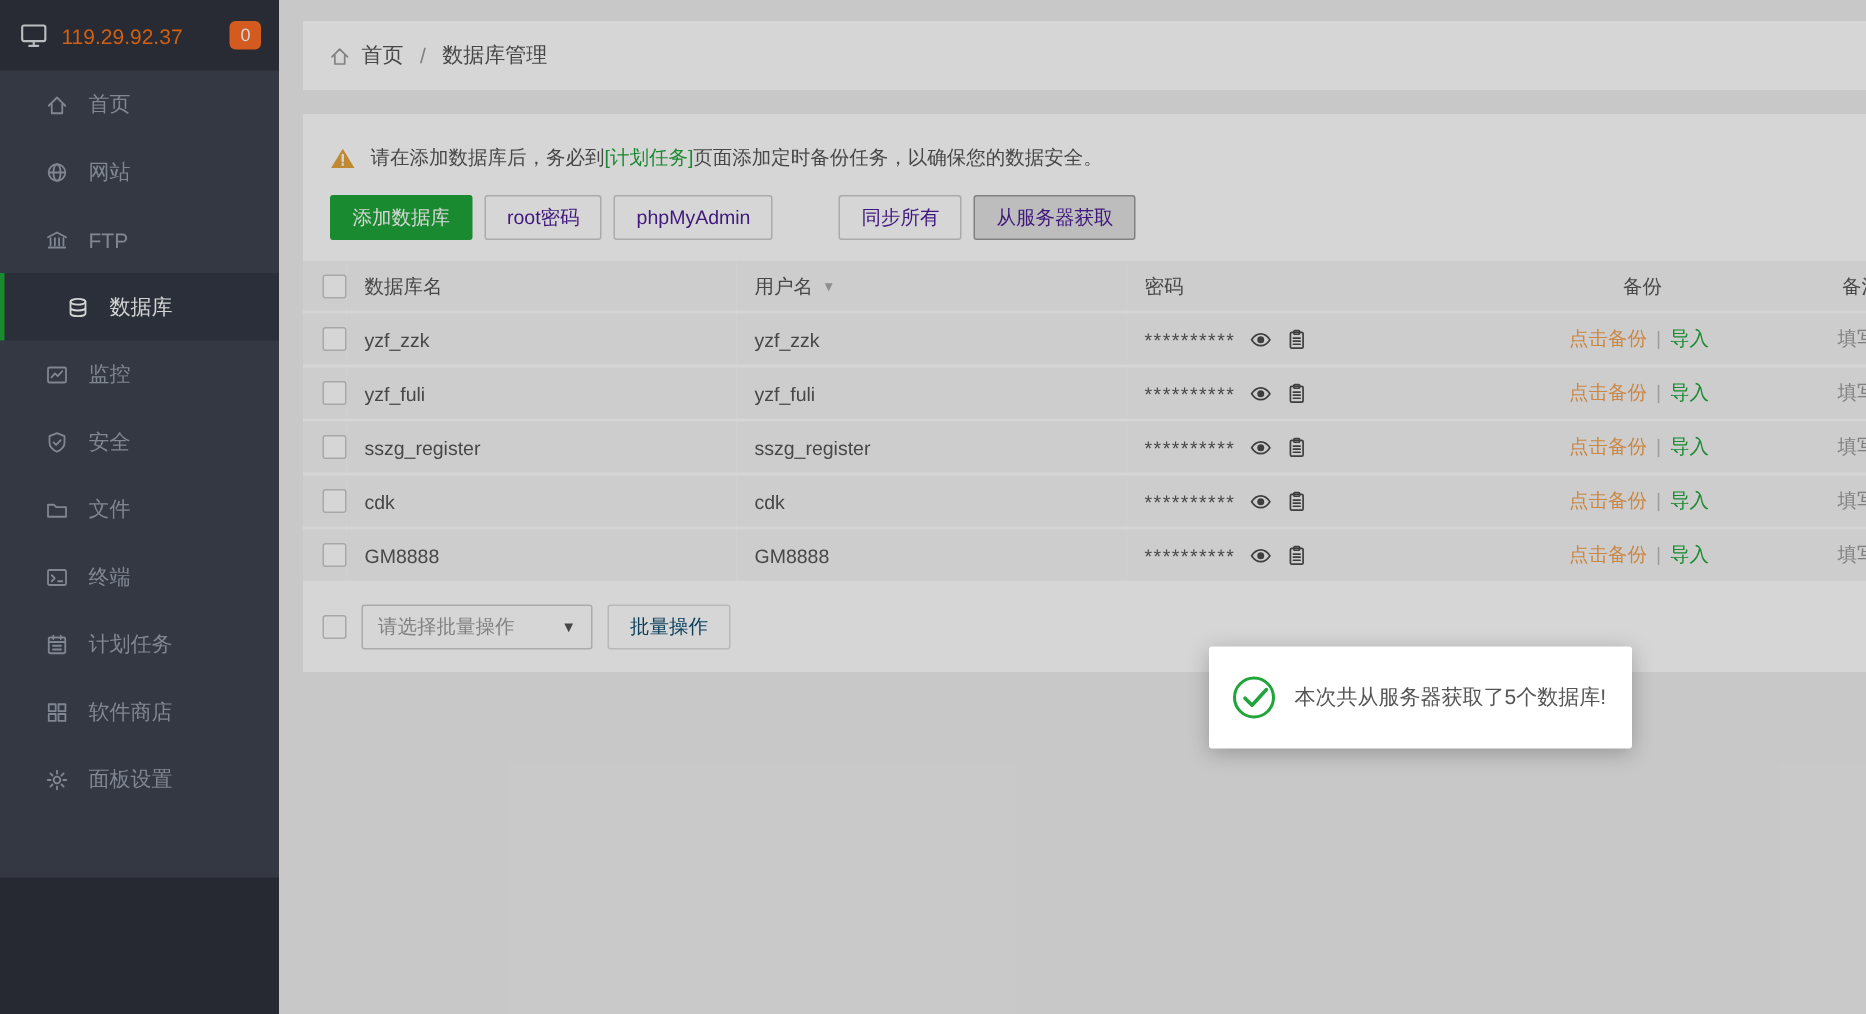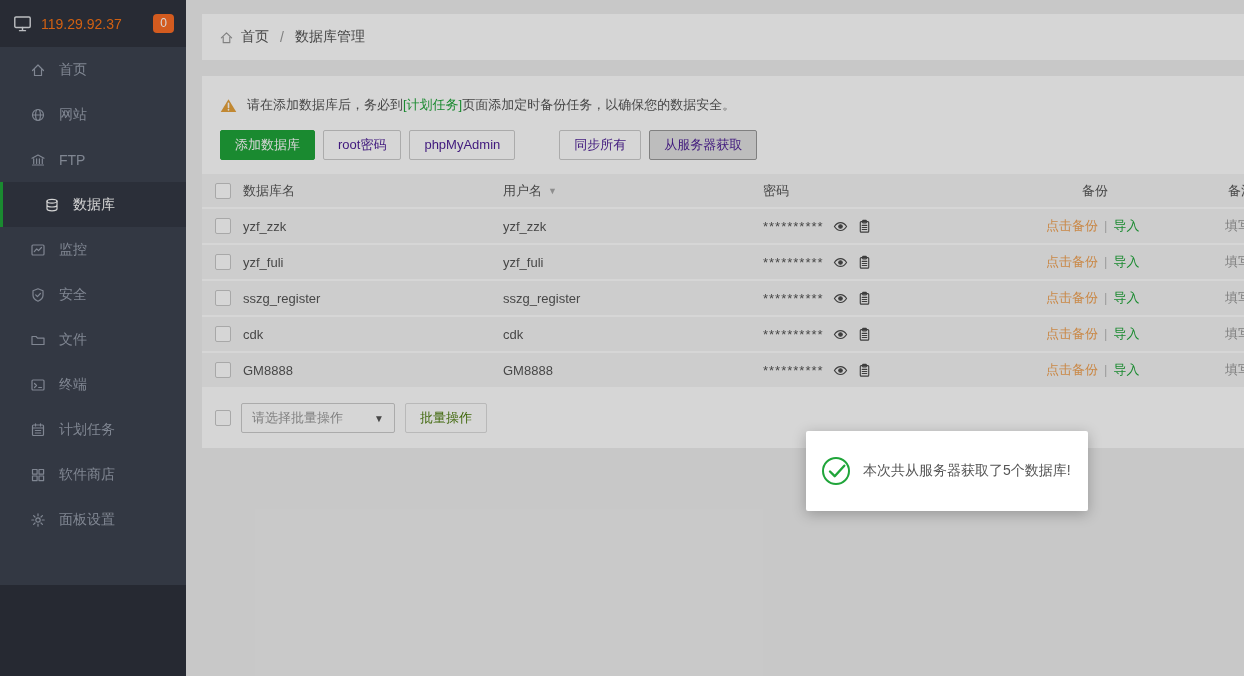--- a/index.html
+++ b/index.html
@@ -113,30 +113,30 @@
     display: flex; align-items: center; gap: 10px;
     margin: 14px 0 0 13px;
   }
   .batch-select {
     width: 154px; height: 30px; border: 1px solid #ccc; border-radius: 2px;
     background: #fff; display: flex; align-items: center;
     justify-content: space-between; padding: 0 10px;
     font-size: 13px; color: #9a9a9a; cursor: pointer;
   }
   .batch-select .arrow { font-size: 10px; color: #555; }
-  .btn-disabled { color: #4d7c0f; border-color: #ddd; margin-right: 16px; }
+  .btn-disabled { color: #0c4a6e; border-color: #ddd; margin-right: 16px; }
 
   
   .shade {
     position: absolute; left: 0; top: 0; right: 0; bottom: 0;
     background: rgba(0,0,0,0.16); z-index: 40;
   }
   .toast {
     position: absolute; left: 806px; top: 431px;
-    width: 282px; height: 80px; background: #fff; border-radius: 2px;
+    width: 282px; height: 68px; background: #fff; border-radius: 2px;
     box-shadow: 0 3px 14px rgba(0,0,0,0.25);
     display: flex; align-items: center; gap: 12px;
     padding-left: 15px; z-index: 50;
     font-size: 14px; color: #555; white-space: nowrap;
   }
   .toast svg { width: 30px; height: 30px; flex: 0 0 30px; }
 
   svg.ln * { fill: none; stroke: currentColor; stroke-width: 1.2; stroke-linecap: round; stroke-linejoin: round; }
 </style>
 </head>

